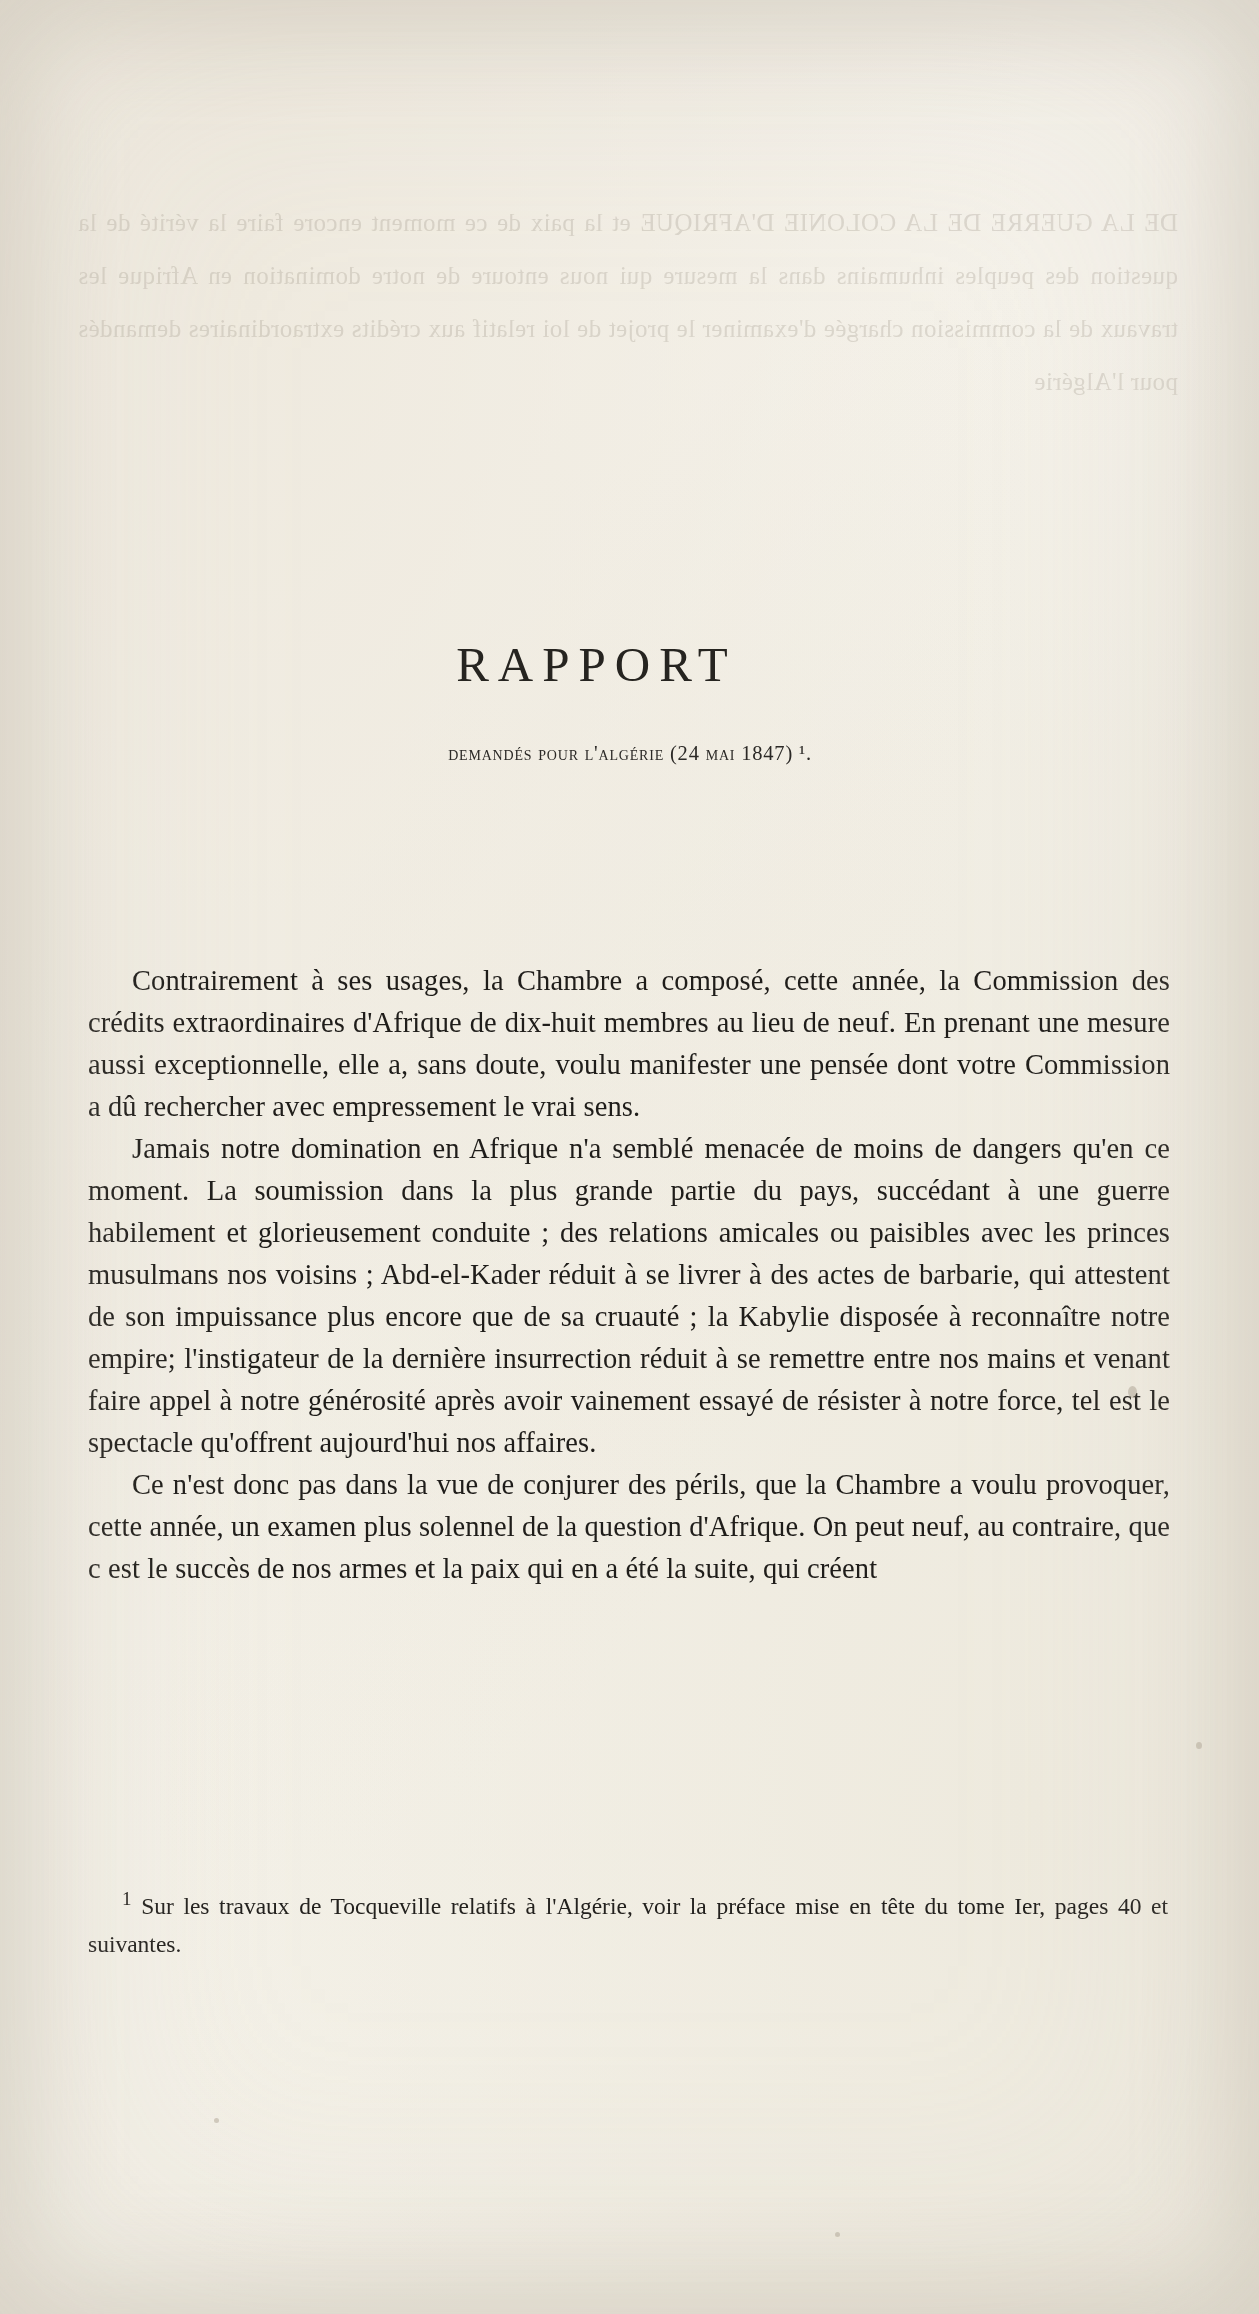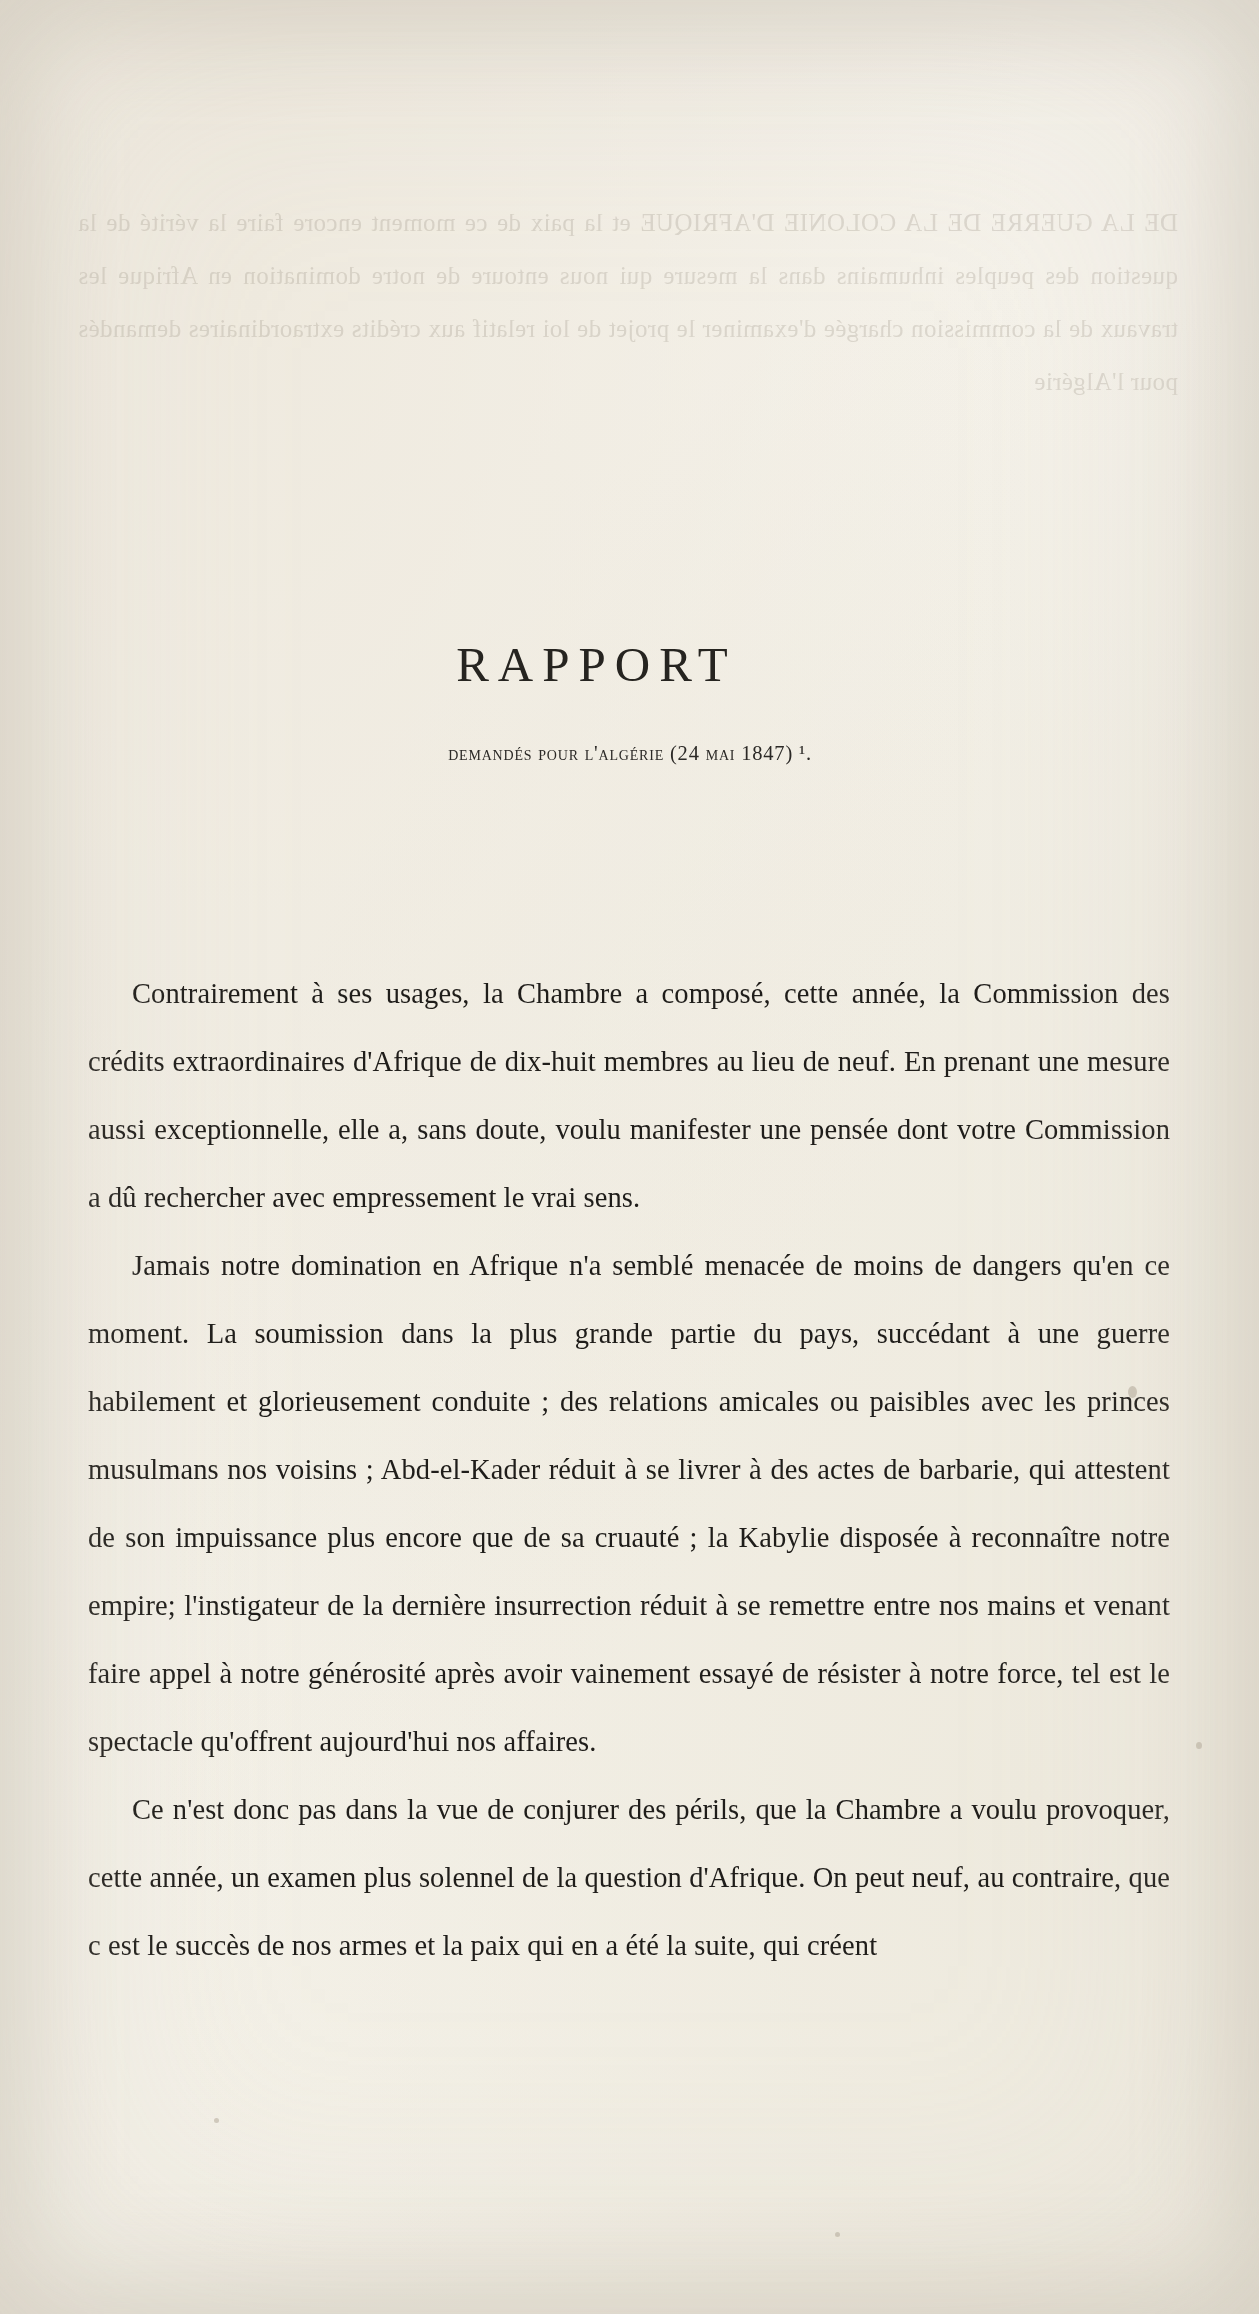--- a/index.html
+++ b/index.html
@@ -89,21 +89,21 @@
   .subtitle .l1 { display: block; }
   .subtitle .l2 { display: block; }
   .subtitle .l3 { display: block; text-align: center; }
 
   .body {
     position: absolute;
     top: 960px;
     left: 88px;
     width: 1082px;
     font-size: 28.5px;
-    line-height: 68px;
+    line-height: 42px;
     text-align: justify;
     color: #1f1d1a;
     letter-spacing: 0.1px;
   }
   .body p {
     margin: 0;
     text-indent: 44px;
   }
 
   .footnote-rule {
@@ -154,20 +154,24 @@
   </div>
 
   <div class="body">
     <p>Contrairement à ses usages, la Chambre a composé, cette année, la Commission des crédits extraordinaires d'Afrique de dix-huit membres au lieu de neuf. En prenant une mesure aussi exceptionnelle, elle a, sans doute, voulu manifester une pensée dont votre Commission a dû rechercher avec empressement le vrai sens.</p>
     <p>Jamais notre domination en Afrique n'a semblé menacée de moins de dangers qu'en ce moment. La soumission dans la plus grande partie du pays, succédant à une guerre habilement et glorieusement conduite ; des relations amicales ou paisibles avec les princes musulmans nos voisins ; Abd-el-Kader réduit à se livrer à des actes de barbarie, qui attestent de son impuissance plus encore que de sa cruauté ; la Kabylie disposée à reconnaître notre empire; l'instigateur de la dernière insurrection réduit à se remettre entre nos mains et venant faire appel à notre générosité après avoir vainement essayé de résister à notre force, tel est le spectacle qu'offrent aujourd'hui nos affaires.</p>
     <p>Ce n'est donc pas dans la vue de conjurer des périls, que la Chambre a voulu provoquer, cette année, un examen plus solennel de la question d'Afrique. On peut neuf, au contraire, que c est le succès de nos armes et la paix qui en a été la suite, qui créent</p>
   </div>
 
   <div class="footnote-rule"></div>
 
+  <div class="footnote">
+    <span class="fn-indent fn-mark">1</span>
+    <span>Sur les travaux de Tocqueville relatifs à l'Algérie, voir la préface mise en tête du tome Ier, pages 40 et suivantes.</span>
+  </div>
 
 </div>
 
 <div class="speck" style="left:1128px; top:1386px; width:9px; height:12px;"></div>
 <div class="speck" style="left:1196px; top:1742px; width:6px; height:7px;"></div>
 <div class="speck" style="left:214px; top:2118px; width:5px; height:5px;"></div>
 <div class="speck" style="left:835px; top:2232px; width:5px; height:5px;"></div>
 
 <div class="vignette"></div>
 

